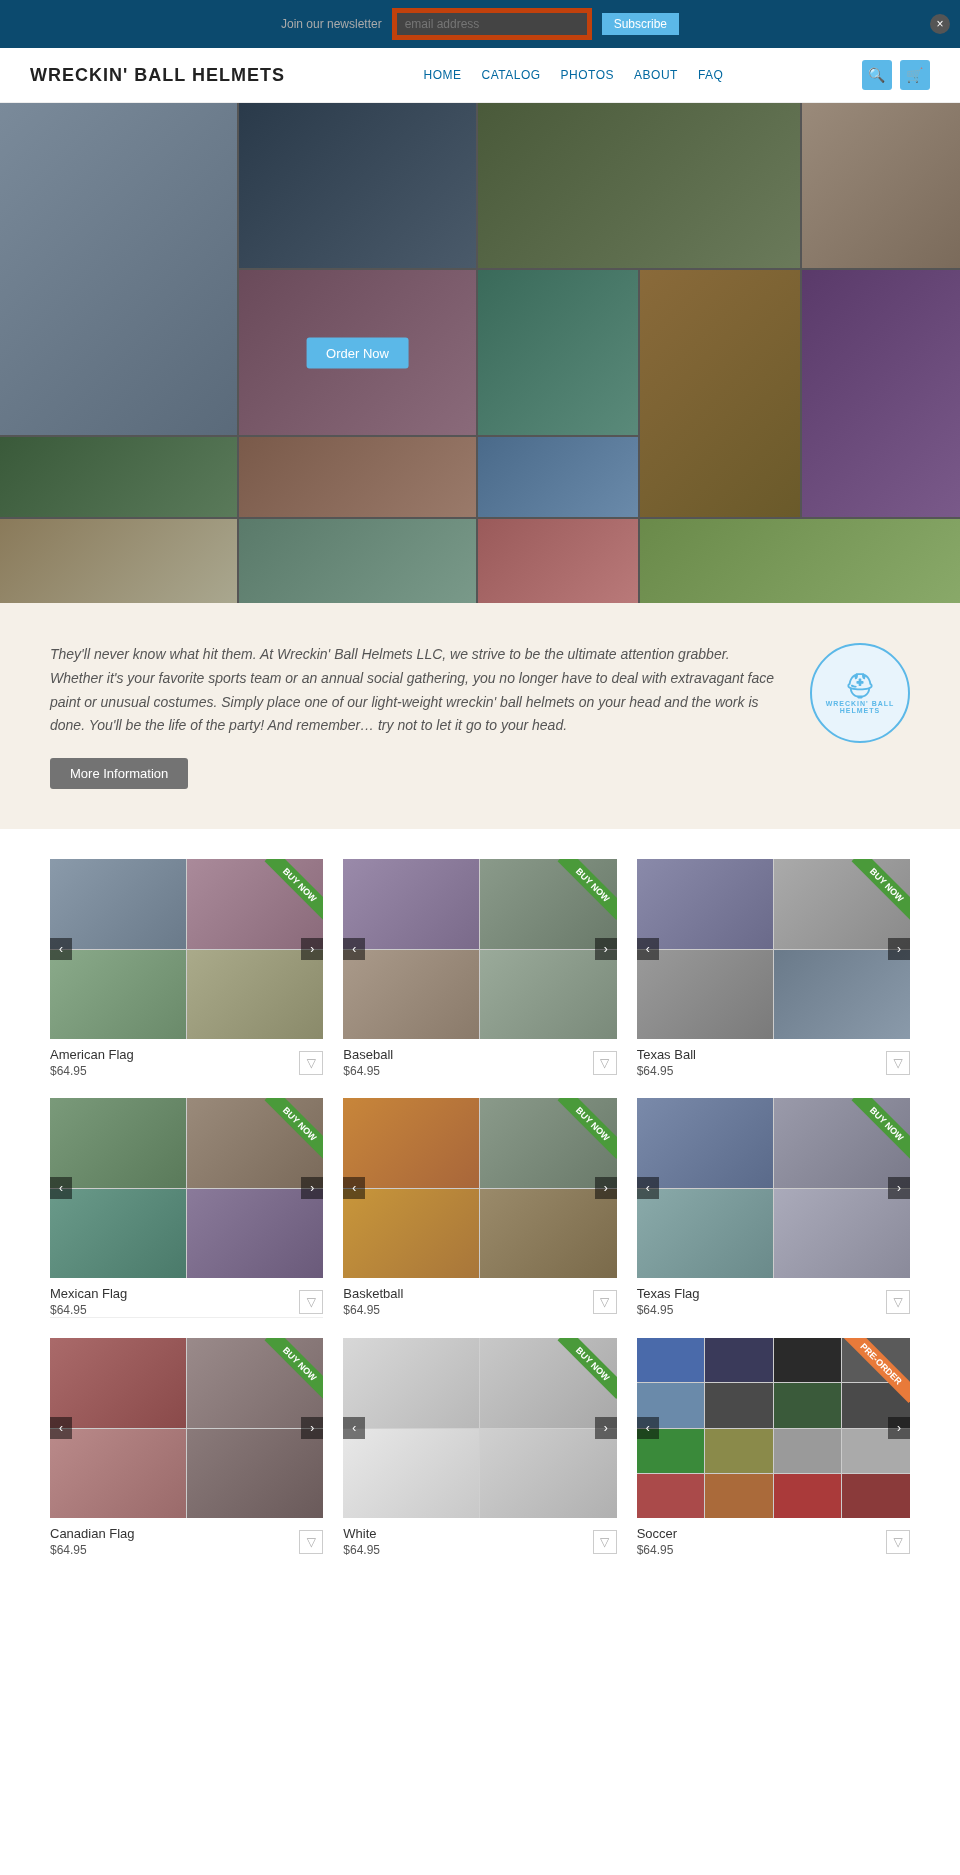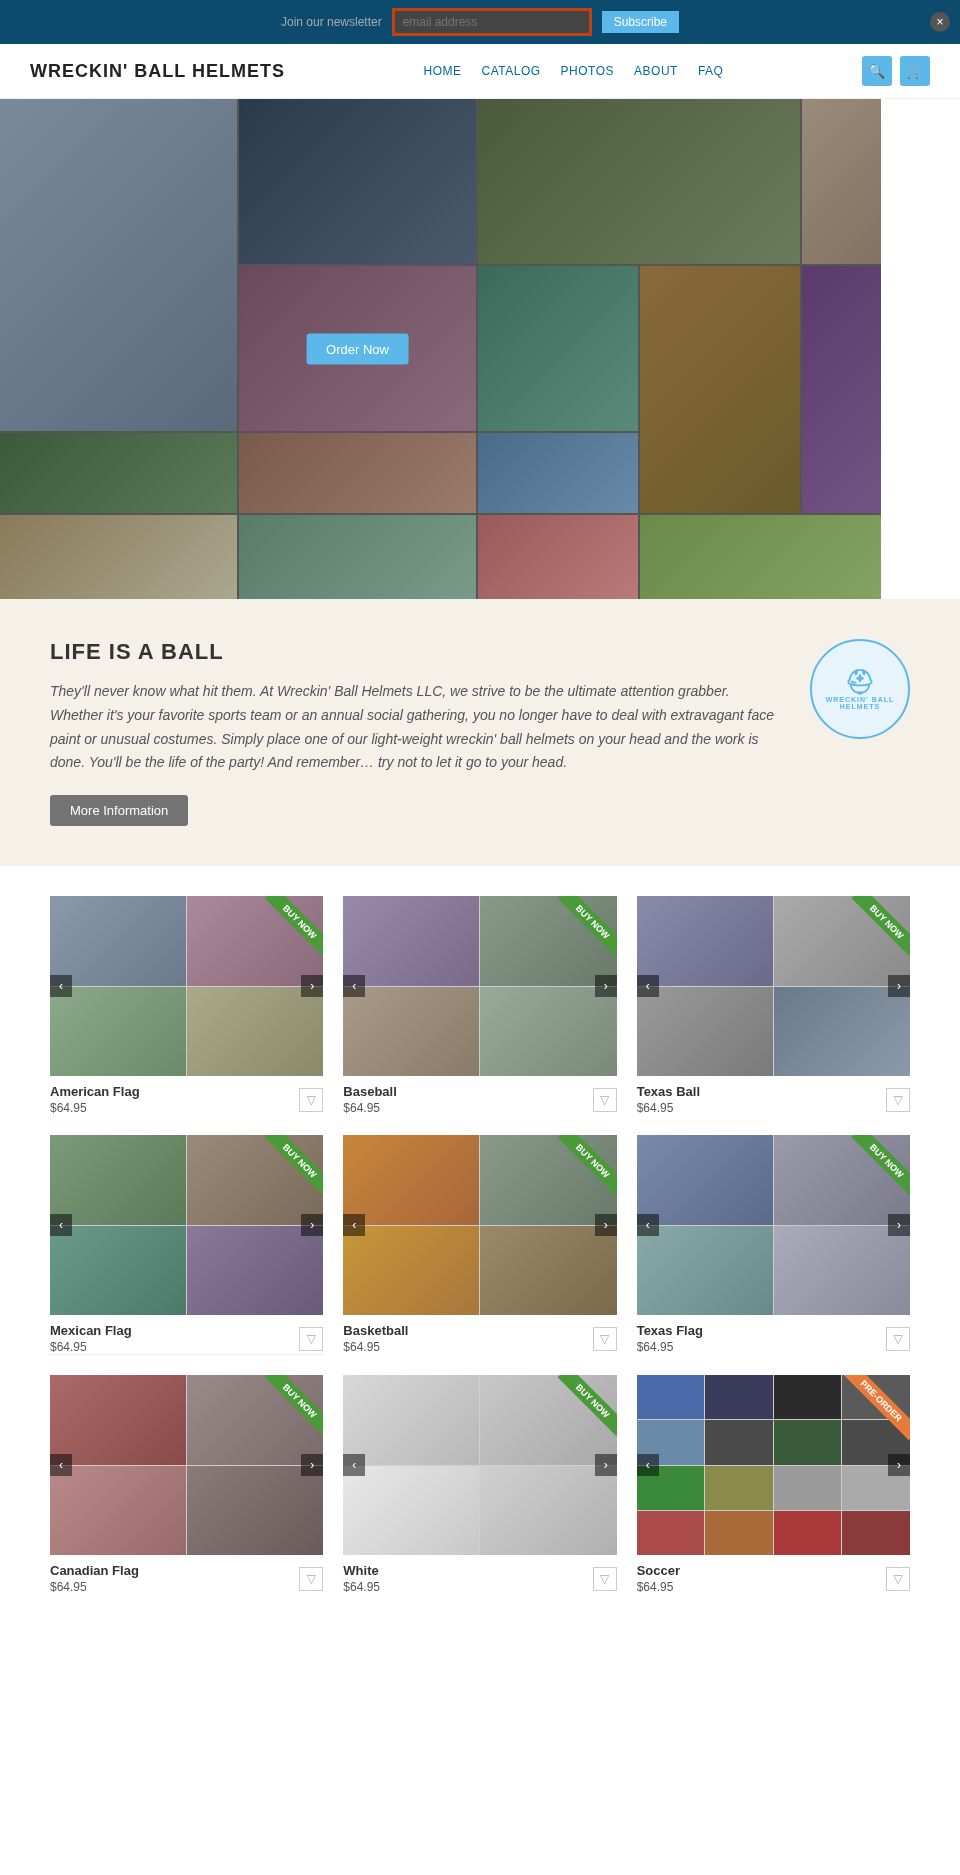--- a/index.html
+++ b/index.html
@@ -11,21 +11,21 @@
       color: #aaa;
       display: flex;
       align-items: center;
       justify-content: center;
       gap: 10px;
       padding: 8px 20px;
       font-size: 12px;
       position: relative;
     }
     .top-banner input {
-      border: 3px solid #c2410c;
+      border: 5px solid #c2410c;
       background: #444;
       color: #fff;
       padding: 4px 8px;
       font-size: 12px;
       width: 200px;
     }
     .top-banner button.subscribe {
       background: #5bb8e8;
       color: #fff;
       border: none;
@@ -243,21 +243,21 @@
 
     .product-info {
       display: flex;
       justify-content: space-between;
       align-items: center;
       margin-top: 8px;
     }
     .product-name {
       font-size: 13px;
       color: #333;
-      font-weight: bold;
+      font-weight: normal;
     }
     .product-price {
       font-size: 12px;
       color: #555;
       margin-top: 2px;
     }
     .wishlist-btn {
       background: none;
       border: 1px solid #ccc;
       color: #aaa;
@@ -336,21 +336,21 @@
   <div class="nav-icons">
     <button class="icon-btn">
       <span>🔍</span>
     </button>
     <button class="icon-btn">
       <span>🛒</span>
     </button>
   </div>
 </nav>
 
-<div style="width:881px; height:500px; display:grid; grid-template-columns:237px 237px 160px 160px 166px; grid-template-rows:165px 165px 80px 90px; gap:2px; background:#555; overflow:hidden;">
+<div style="width:960px; height:500px; display:grid; grid-template-columns:237px 237px 160px 160px 166px; grid-template-rows:165px 165px 80px 90px; gap:2px; background:#555; overflow:hidden;">
 
   <div style="grid-column:1; grid-row:1/3;" class="photo-cell pi1"></div>
   <div style="grid-column:2; grid-row:1;" class="photo-cell pi2"></div>
   <div style="grid-column:3/5; grid-row:1;" class="photo-cell pi3"></div>
   <div style="grid-column:5; grid-row:1;" class="photo-cell pi4"></div>
 
   <div style="grid-column:2; grid-row:2; position:relative;" class="photo-cell pi5">
     <button class="order-now-overlay">Order Now</button>
   </div>
   <div style="grid-column:3; grid-row:2;" class="photo-cell pi6"></div>
@@ -362,21 +362,20 @@
   <div style="grid-column:3; grid-row:3;" class="photo-cell pi11"></div>
 
   <div style="grid-column:1; grid-row:4;" class="photo-cell pi12"></div>
   <div style="grid-column:2; grid-row:4;" class="photo-cell pi13"></div>
   <div style="grid-column:3; grid-row:4;" class="photo-cell pi14"></div>
   <div style="grid-column:4/6; grid-row:4;" class="photo-cell pi15"></div>
 </div>
 
 <div class="info-section">
   <div class="info-text">
-    <h2>LIFE IS A BALL</h2>
     <p>They'll never know what hit them. At Wreckin' Ball Helmets LLC, we strive to be the ultimate attention grabber. Whether it's your favorite sports team or an annual social gathering, you no longer have to deal with extravagant face paint or unusual costumes. Simply place one of our light-weight wreckin' ball helmets on your head and the work is done. You'll be the life of the party! And remember… try not to let it go to your head.</p>
     <button class="info-btn">More Information</button>
   </div>
   <div class="logo-circle">
     <div class="logo-circle-inner">
       <div style="font-size:24px;color:#5bb8e8;">⛑</div>
       <div style="font-size:7px;color:#5bb8e8;letter-spacing:1px;">WRECKIN' BALL<br>HELMETS</div>
     </div>
   </div>
 </div>

